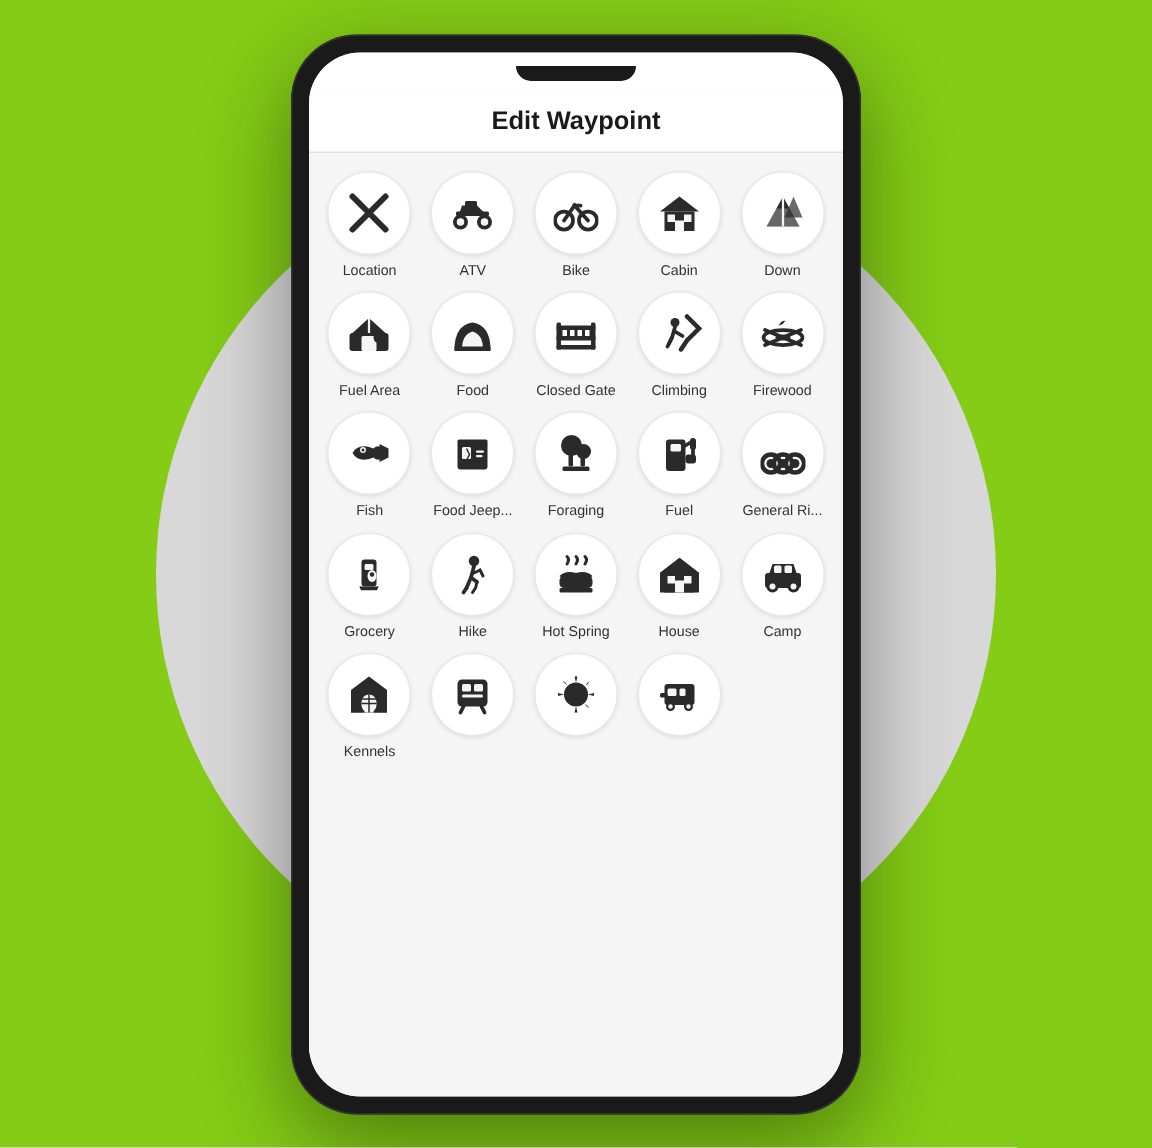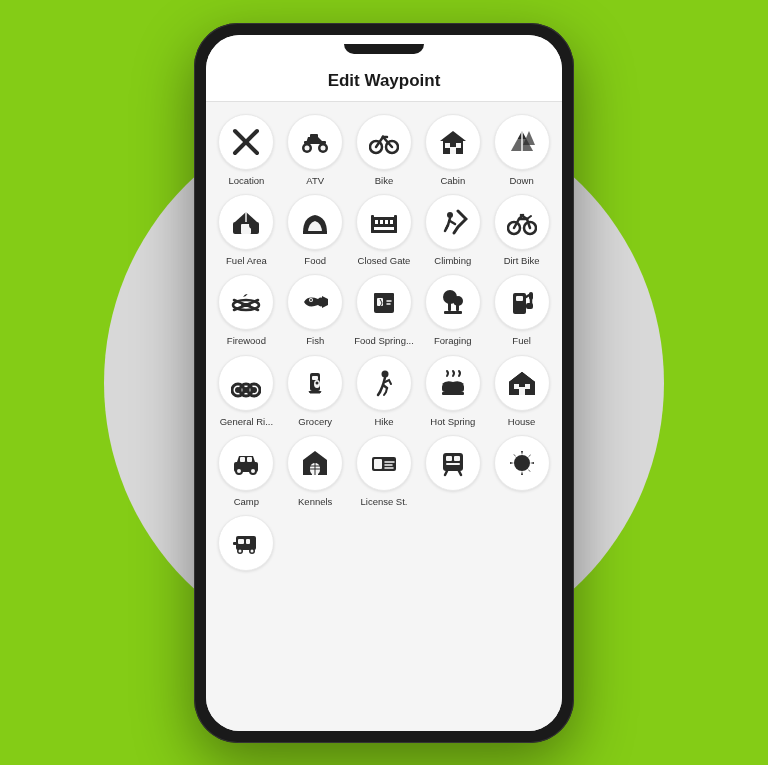--- a/index.html
+++ b/index.html
@@ -251,33 +251,20 @@
                 <path d="M20 4 L28 12 L20 20 L16 26" stroke="#2a2a2a" stroke-width="3" fill="none" stroke-linecap="round"></path>
                 <circle cx="12" cy="8" r="3" fill="#2a2a2a"></circle>
                 <path d="M12 11 L10 18 L7 24" stroke="#2a2a2a" stroke-width="2.5" fill="none" stroke-linecap="round"></path>
                 <path d="M12 14 L17 17" stroke="#2a2a2a" stroke-width="2.5" fill="none" stroke-linecap="round"></path>
                 <path d="M10 18 L8 22" stroke="#2a2a2a" stroke-width="2.5" fill="none" stroke-linecap="round"></path>
               </svg>
             </div>
             <span class="icon-label">Climbing</span>
           </div>
 
-          <div class="icon-item">
-            <div class="icon-circle">
-              <svg viewBox="0 0 30 30">
-                <circle cx="7" cy="21" r="6" stroke="#2a2a2a" stroke-width="2.5" fill="none"></circle>
-                <circle cx="23" cy="21" r="6" stroke="#2a2a2a" stroke-width="2.5" fill="none"></circle>
-                <path d="M7 21 L12 12 L20 12 L23 21" stroke="#2a2a2a" stroke-width="2.5" fill="none" stroke-linecap="round"></path>
-                <path d="M14 8 L20 12" stroke="#2a2a2a" stroke-width="2.5" stroke-linecap="round"></path>
-                <path d="M12 12 L16 8" stroke="#2a2a2a" stroke-width="2.5" stroke-linecap="round"></path>
-                <line x1="20" y1="12" x2="24" y2="9" stroke="#2a2a2a" stroke-width="2" stroke-linecap="round"></line>
-              </svg>
-            </div>
-            <span class="icon-label">Dirt Bike</span>
-          </div>
 
           <div class="icon-item">
             <div class="icon-circle">
               <svg viewBox="0 0 30 30">
                 <ellipse cx="15" cy="18" rx="13" ry="5" stroke="#2a2a2a" stroke-width="2.5" fill="none"></ellipse>
                 <ellipse cx="15" cy="18" rx="5" ry="2" fill="#2a2a2a"></ellipse>
                 <line x1="3" y1="13" x2="27" y2="23" stroke="#2a2a2a" stroke-width="2.5" stroke-linecap="round"></line>
                 <line x1="27" y1="13" x2="3" y2="23" stroke="#2a2a2a" stroke-width="2.5" stroke-linecap="round"></line>
                 <path d="M12 10 Q15 5 18 8 Q16 6 15 9" fill="#2a2a2a"></path>
               </svg>
@@ -300,21 +287,21 @@
           <div class="icon-item">
             <div class="icon-circle">
               <svg viewBox="0 0 30 30">
                 <rect x="5" y="8" width="20" height="18" rx="2" fill="#2a2a2a"></rect>
                 <rect x="8" y="11" width="6" height="8" rx="1" fill="#f5f5f5"></rect>
                 <path d="M18 14 L22 14 M18 17 L21 17" stroke="#f5f5f5" stroke-width="1.5" stroke-linecap="round"></path>
                 <rect x="5" y="6" width="20" height="4" rx="1" fill="#2a2a2a"></rect>
                 <path d="M11 12 L13 16 L11 20" stroke="#2a2a2a" stroke-width="1" fill="none"></path>
               </svg>
             </div>
-            <span class="icon-label">Food Spring...</span>
+            <span class="icon-label">Food Jeep...</span>
           </div>
 
           <div class="icon-item">
             <div class="icon-circle">
               <svg viewBox="0 0 30 30">
                 <ellipse cx="12" cy="10" rx="7" ry="7" fill="#2a2a2a"></ellipse>
                 <rect x="10" y="12" width="3" height="12" rx="1" fill="#2a2a2a"></rect>
                 <ellipse cx="20" cy="14" rx="5" ry="5" fill="#2a2a2a"></ellipse>
                 <rect x="18" y="16" width="3" height="8" rx="1" fill="#2a2a2a"></rect>
                 <rect x="6" y="24" width="18" height="3" rx="1" fill="#2a2a2a"></rect>
@@ -431,32 +418,20 @@
                 <rect x="10" y="15" width="10" height="12" rx="5" fill="#f5f5f5"></rect>
                 <rect x="12" y="21" width="6" height="6" rx="0" fill="#f5f5f5"></rect>
                 <line x1="10" y1="18" x2="20" y2="18" stroke="#2a2a2a" stroke-width="1"></line>
                 <line x1="10" y1="21" x2="20" y2="21" stroke="#2a2a2a" stroke-width="1"></line>
                 <line x1="15" y1="15" x2="15" y2="27" stroke="#2a2a2a" stroke-width="1"></line>
               </svg>
             </div>
             <span class="icon-label">Kennels</span>
           </div>
 
-          <div class="icon-item">
-            <div class="icon-circle">
-              <svg viewBox="0 0 30 30">
-                <rect x="3" y="9" width="24" height="14" rx="2" fill="#2a2a2a"></rect>
-                <rect x="5" y="11" width="8" height="10" rx="1" fill="#f5f5f5"></rect>
-                <line x1="16" y1="14" x2="25" y2="14" stroke="#f5f5f5" stroke-width="1.5" stroke-linecap="round"></line>
-                <line x1="16" y1="17" x2="23" y2="17" stroke="#f5f5f5" stroke-width="1.5" stroke-linecap="round"></line>
-                <line x1="16" y1="20" x2="24" y2="20" stroke="#f5f5f5" stroke-width="1.5" stroke-linecap="round"></line>
-              </svg>
-            </div>
-            <span class="icon-label">License St.</span>
-          </div>
 
           <div class="icon-item">
             <div class="icon-circle">
               <svg viewBox="0 0 30 30">
                 <rect x="5" y="5" width="20" height="18" rx="3" fill="#2a2a2a"></rect>
                 <rect x="8" y="8" width="6" height="5" rx="1" fill="#f5f5f5"></rect>
                 <rect x="16" y="8" width="6" height="5" rx="1" fill="#f5f5f5"></rect>
                 <rect x="8" y="15" width="14" height="2" rx="1" fill="#f5f5f5"></rect>
                 <line x1="9" y1="23" x2="7" y2="27" stroke="#2a2a2a" stroke-width="2.5" stroke-linecap="round"></line>
                 <line x1="21" y1="23" x2="23" y2="27" stroke="#2a2a2a" stroke-width="2.5" stroke-linecap="round"></line>

